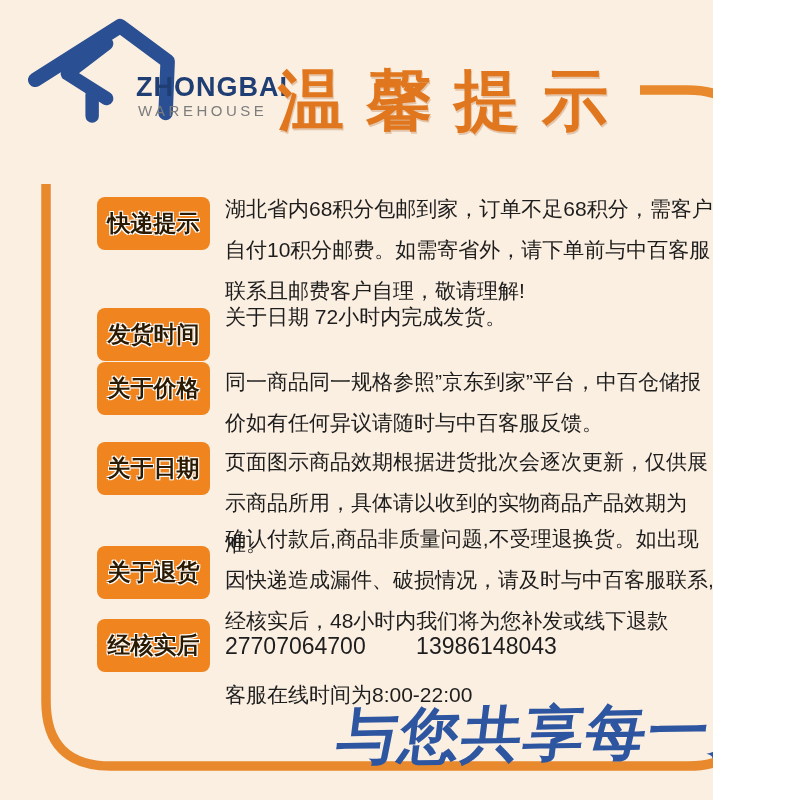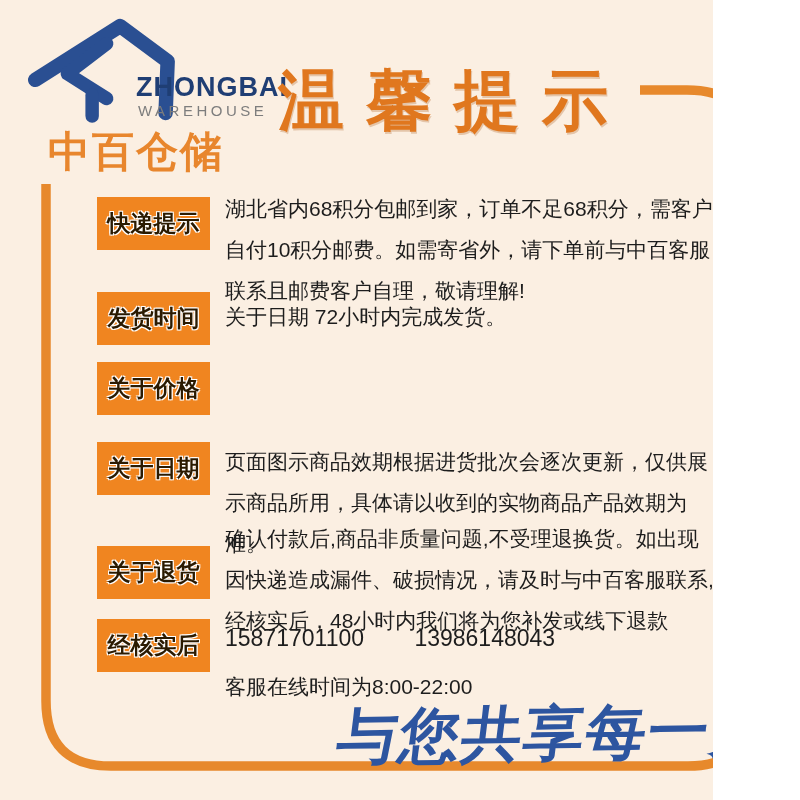--- a/index.html
+++ b/index.html
@@ -34,34 +34,34 @@
   .page-title{
     position:absolute;left:278px;top:56px;margin:0;
     font-size:66px;font-weight:900;letter-spacing:22px;
     color:#E0771E;z-index:2;white-space:nowrap;
     text-shadow:1px 2px 0 rgba(160,70,0,0.25);
     text-align:center;
   }
   
   .badge{
     position:absolute;left:97px;width:113px;height:53px;
-    background:#F08520;border-radius:0;
+    background:#F08520;border-radius:8px;
     display:flex;align-items:center;justify-content:center;
     font-size:23px;font-weight:900;color:#2B1A00;
     text-shadow:-1px -1px 0 #fff,1px -1px 0 #fff,-1px 1px 0 #fff,1px 1px 0 #fff;
     z-index:2;white-space:nowrap;
   }
   .body-text{
     position:absolute;left:225px;width:494px;
     font-size:21px;line-height:41px;color:#1d1d1d;
     z-index:2;
   }
   .phones{font-size:23px;}
   .phone{display:inline-block;margin-right:44px;}
-  .phone:last-child{margin-right:0;}
+  .phone:last-child{margin-right:0;margin-top:8px;}
   .hours{font-size:21px;display:block;margin-top:7px;}
   
   .slogan{
     position:absolute;left:338px;top:694px;
     font-size:60px;font-weight:900;color:#2D55A0;
     letter-spacing:2px;white-space:nowrap;
     transform:skewX(-8deg) rotate(-1deg);
     font-family:"Liberation Serif", serif;
     z-index:3;
   }
@@ -75,42 +75,42 @@
     <path d="M640,90 H687 Q753,90 753,156 V701 Q753,766 688,766 H111 Q46,766 46,701 V184" fill="none" stroke="#E7892C" stroke-width="9.5" stroke-linecap="butt"></path>
   </svg>
 
   <svg class="logo-icon" width="150" height="112" viewBox="0 0 145 105">
     <path d="M7,62 L89,10 L135,44 L133,94" fill="none" stroke="#2A4F92" stroke-width="14" stroke-linejoin="round" stroke-linecap="round"></path>
     <path d="M76,27 L38,56 L76,80" fill="none" stroke="#2A4F92" stroke-width="13" stroke-linejoin="round" stroke-linecap="round"></path>
     <path d="M62,77 L62,97" fill="none" stroke="#2A4F92" stroke-width="13" stroke-linecap="round"></path>
   </svg>
   <div class="brand-en">ZHONGBAI</div>
   <div class="brand-sub">WAREHOUSE</div>
-  <div class="brand-cn">中百仓储</div>
 
   <h1 class="page-title">温馨提示</h1>
 
   <div class="badge" style="top:197px">快递提示</div>
   <div class="body-text" style="top:188px">湖北省内68积分包邮到家，订单不足68积分，需客户自付10积分邮费。如需寄省外，请下单前与中百客服联系且邮费客户自理，敬请理解!</div>
 
-  <div class="badge" style="top:292px">发货时间</div>
+  <div class="badge" style="top:308px">发货时间</div>
   <div class="body-text" style="top:296px">关于日期 72小时内完成发货。</div>
 
   <div class="badge" style="top:362px">关于价格</div>
+  <div class="body-text" style="top:361px">同一商品同一规格参照”京东到家”平台，中百仓储报价如有任何异议请随时与中百客服反馈。</div>
 
   <div class="badge" style="top:442px">关于日期</div>
   <div class="body-text" style="top:441px">页面图示商品效期根据进货批次会逐次更新，仅供展示商品所用，具体请以收到的实物商品产品效期为准。</div>
 
   <div class="badge" style="top:546px">关于退货</div>
   <div class="body-text" style="top:518px">确认付款后,商品非质量问题,不受理退换货。如出现因快递造成漏件、破损情况，请及时与中百客服联系,经核实后，48小时内我们将为您补发或线下退款</div>
 
   <div class="badge" style="top:619px">经核实后</div>
   <div class="body-text" style="top:618px">
     <span class="phones">
-      <span class="phone">15871701100</span>
+      <span class="phone">27707064700</span>
       <span class="phone">13986148043</span>
     </span>
     <span class="hours">客服在线时间为8:00-22:00</span>
   </div>
 
   <div class="slogan">与您共享每一天</div>
 
 </div>
 
 </body></html>

